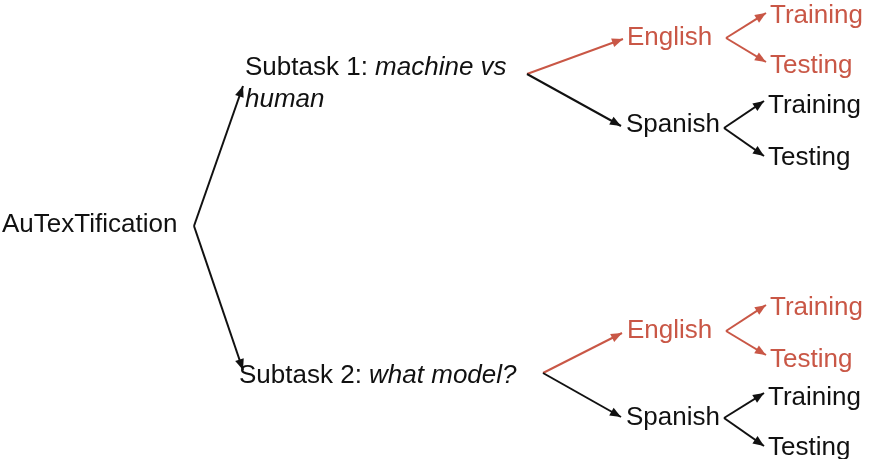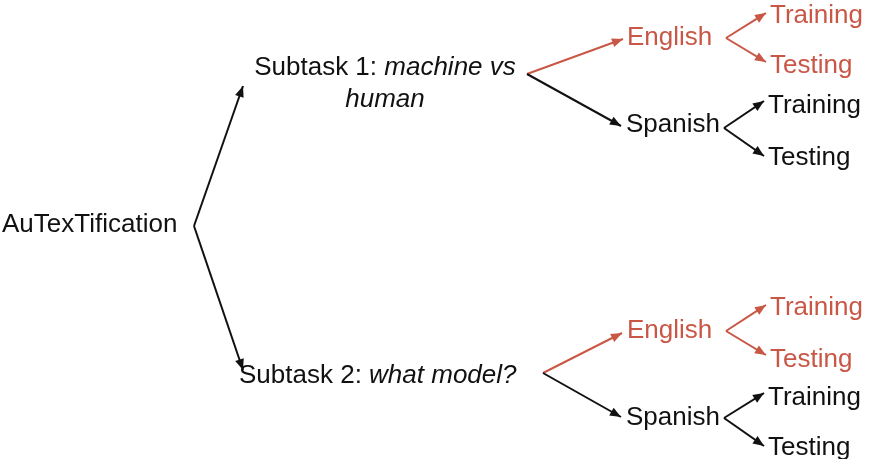--- a/index.html
+++ b/index.html
@@ -23,21 +23,21 @@
   .head-red{fill:var(--accent-red);}
   .lbl{
     position:absolute;
     font-size:26px;
     line-height:32px;
     white-space:nowrap;
     color:var(--text-black);
   }
   .lbl.accent{color:var(--accent-red);}
   .lbl .topic{font-style:italic;}
-  .lbl.wrap{white-space:normal;text-align:center;}
+  .lbl.wrap{white-space:normal;}
   #subtask1-label{left:245px;top:50px;width:280px;}
   #subtask2-label{left:239px;top:358px;}
   #root-label{left:2px;top:207px;}
   #english-1{left:627px;top:20px;}
   #spanish-1{left:626px;top:107px;}
   #training-en-1{left:770px;top:-2px;}
   #testing-en-1{left:770px;top:48px;}
   #training-es-1{left:768px;top:88px;}
   #testing-es-1{left:768px;top:140px;}
   #english-2{left:627px;top:313px;}

